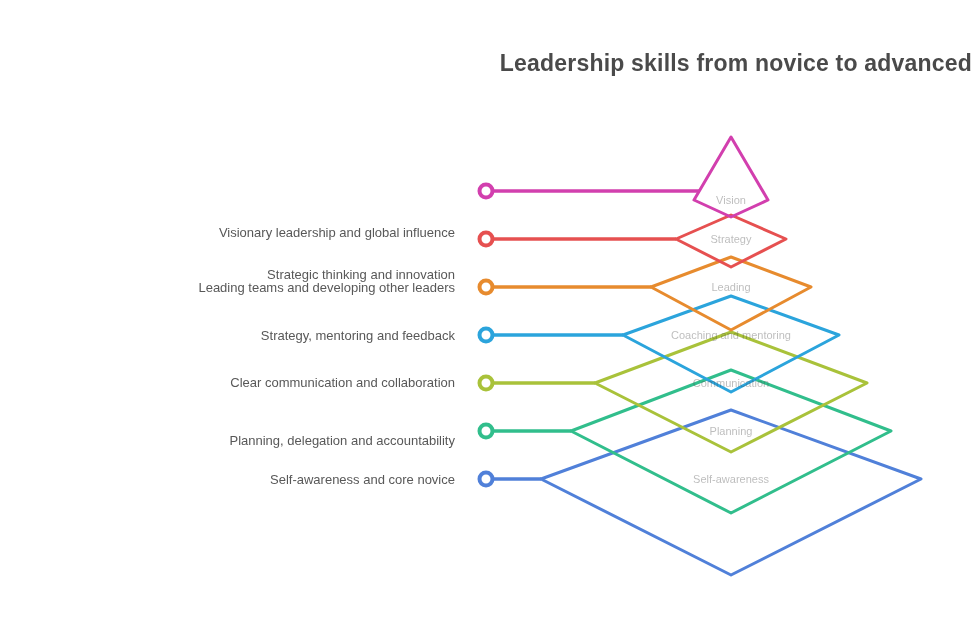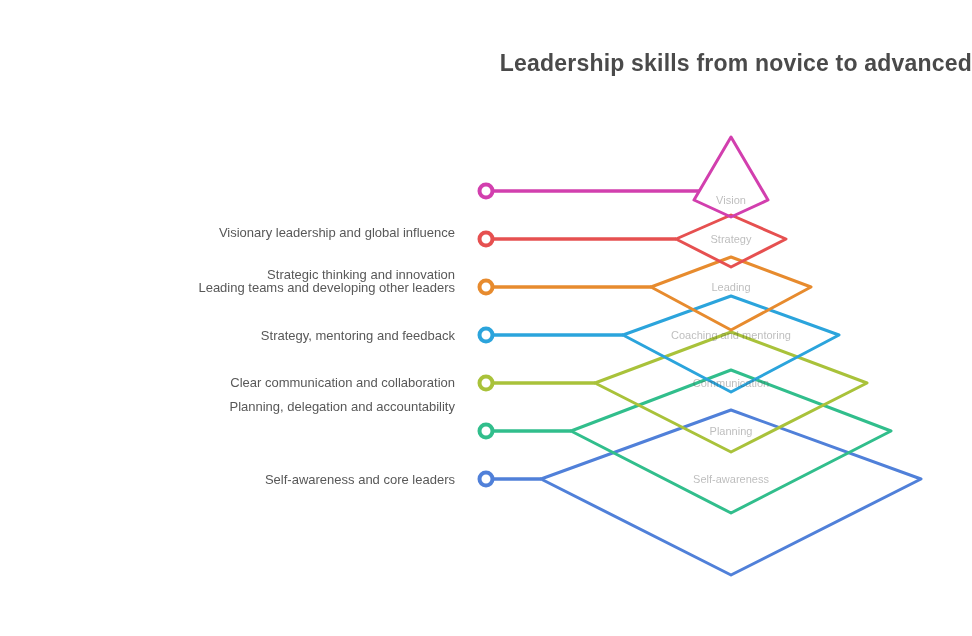--- a/index.html
+++ b/index.html
@@ -80,16 +80,16 @@
       <line x1="493" y1="479" x2="541" y2="479" stroke="#5080d9" stroke-width="3.5"></line>
       <circle cx="486" cy="479" r="6.5" fill="#ffffff" stroke="#5080d9" stroke-width="4"></circle>
     </svg>
 
   <div>
       <div class="level-label" style="top: 205px; margin-top: 27px;">Visionary leadership and global influence</div>
       <div class="level-label" style="top: 239px; margin-top: 35px;">Strategic thinking and innovation</div>
       <div class="level-label" style="top: 287px;">Leading teams and developing other leaders</div>
       <div class="level-label" style="top: 335px;">Strategy, mentoring and feedback</div>
       <div class="level-label" style="top: 382px;">Clear communication and collaboration</div>
-      <div class="level-label" style="top: 406px; margin-left: 16px;">Planning, delegation and accountability</div>
-      <div class="level-label" style="top: 479px;">Self-awareness and core leaders</div>
+      <div class="level-label" style="top: 440px; margin-left: 16px;">Planning, delegation and accountability</div>
+      <div class="level-label" style="top: 479px;">Self-awareness and core novice</div>
     </div>
 </div>
 
 </body></html>

